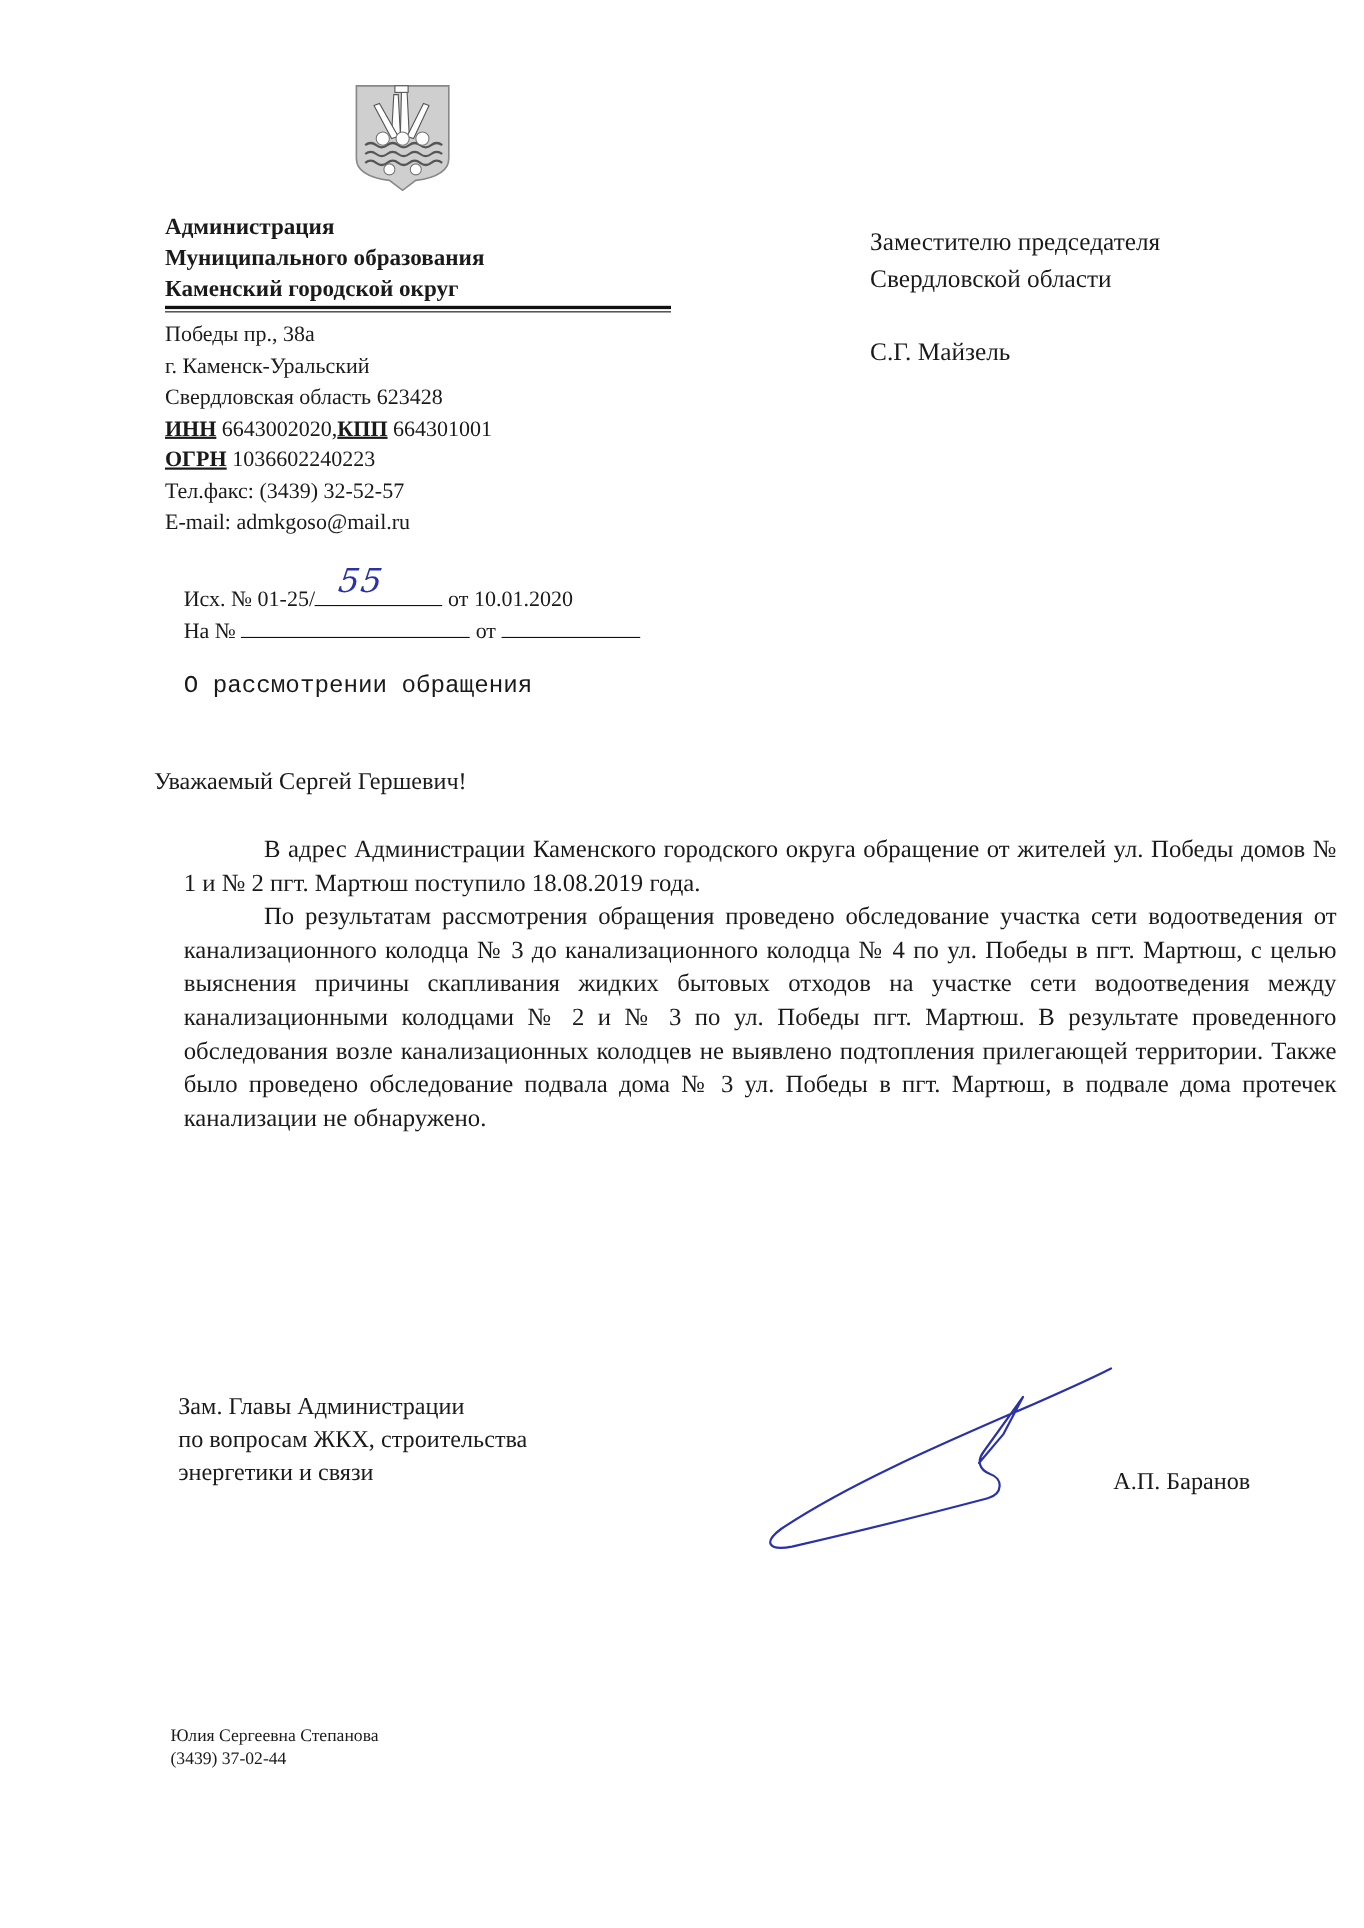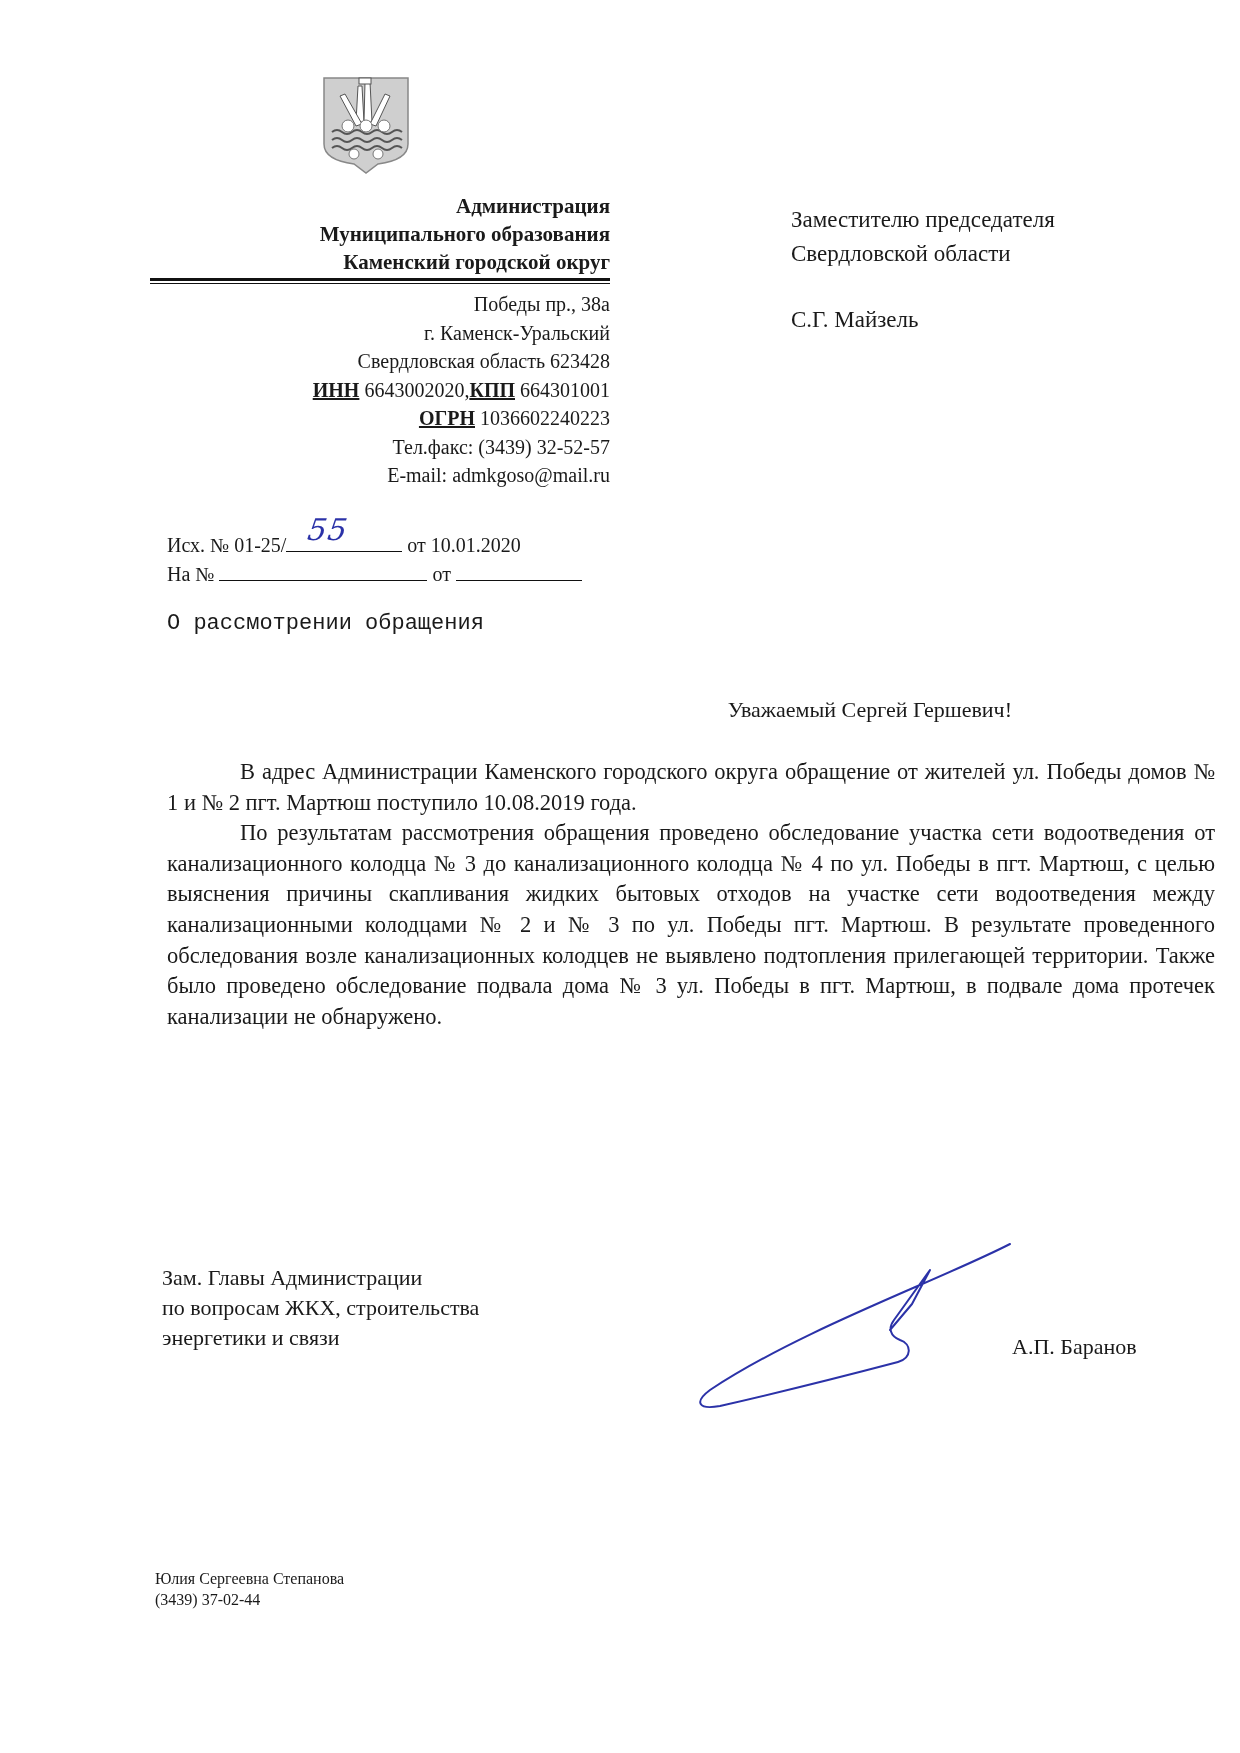--- a/index.html
+++ b/index.html
@@ -4,21 +4,21 @@
 <style>
   html, body { margin:0; padding:0; background:#ffffff; }
   body { width:1240px; height:1753px; position:relative; overflow:hidden;
          font-family:"Liberation Serif", "DejaVu Serif", serif; color:#1a1a1a; }
   .abs { position:absolute; }
 
   
   #logo { left:318px; top:74px; width:96px; height:100px; }
 
   
-  #org-block { left:150px; top:192px; width:460px; text-align:right; }
+  #org-block { left:150px; top:192px; width:460px; text-align:left; }
   .org-title { font-weight:bold; font-size:21px; line-height:28px; }
   .header-rule { margin:2px 0 6px 0; height:6px; position:relative; }
   .header-rule::before { content:""; position:absolute; left:0; right:0; top:0; height:3px; background:#111; }
   .header-rule::after { content:""; position:absolute; left:0; right:0; top:5px; height:1px; background:#111; }
   .addr { font-size:20px; line-height:28.5px; }
   .addr b { font-weight:bold;text-decoration:underline; }
 
   
   #ref-block { left:167px; top:531px; width:440px; font-size:20px; line-height:29px; }
   .ref-line { position:relative; white-space:nowrap; height:29px; }
@@ -27,21 +27,21 @@
                  font-style:italic; font-size:30px; letter-spacing:1px; transform:skewX(-8deg); }
 
   
   #addressee { left:757px; top:203px; width:420px; font-size:23px; line-height:33.5px;margin-left:34px; }
   #addressee .gap { height:33px; }
 
   
   #subject { left:167px; top:611px; font-size:22px;font-family:Liberation Mono, monospace; }
 
   
-  #greeting { left:0; width:1012px; top:697px; text-align:right; font-size:22px; padding-left:140px; box-sizing:border-box; }
+  #greeting { left:0; width:1012px; top:697px; text-align:left; font-size:22px; padding-left:140px; box-sizing:border-box; }
 
   
   #body { left:167px; top:757px; width:1048px; font-size:22.5px; line-height:30.6px; text-align:justify; }
   #body p { margin:0; text-indent:73px; }
 
   
   #sig-title { left:162px; top:1263px; font-size:22px; line-height:30px; }
   #signer { left:1012px; top:1334px; font-size:22px; }
   #signature { left:680px; top:1240px; width:340px; height:170px; }
 
@@ -115,21 +115,21 @@
   <div>Свердловской области</div>
   <div class="gap"></div>
   <div>С.Г. Майзель</div>
 </div>
 
 <div id="subject" class="abs">О рассмотрении обращения</div>
 
 <div id="greeting" class="abs">Уважаемый Сергей Гершевич!</div>
 
 <div id="body" class="abs">
-  <p>В адрес Администрации Каменского городского округа обращение от жителей ул. Победы домов № 1 и № 2 пгт. Мартюш поступило 10.08.2019 года.</p>
+  <p>В адрес Администрации Каменского городского округа обращение от жителей ул. Победы домов № 1 и № 2 пгт. Мартюш поступило 18.08.2019 года.</p>
   <p>По результатам рассмотрения обращения проведено обследование участка сети водоотведения от канализационного колодца № 3 до канализационного колодца № 4 по ул. Победы в пгт. Мартюш, с целью выяснения причины скапливания жидких бытовых отходов на участке сети водоотведения между канализационными колодцами № 2 и № 3 по ул. Победы пгт. Мартюш. В результате проведенного обследования возле канализационных колодцев не выявлено подтопления прилегающей территории. Также было проведено обследование подвала дома № 3 ул. Победы в пгт. Мартюш, в подвале дома протечек канализации не обнаружено.</p>
 </div>
 
 <div id="sig-title" class="abs">
   <div>Зам. Главы Администрации</div>
   <div>по вопросам ЖКХ, строительства</div>
   <div>энергетики и связи</div>
 </div>
 
 <div id="signature" class="abs">

